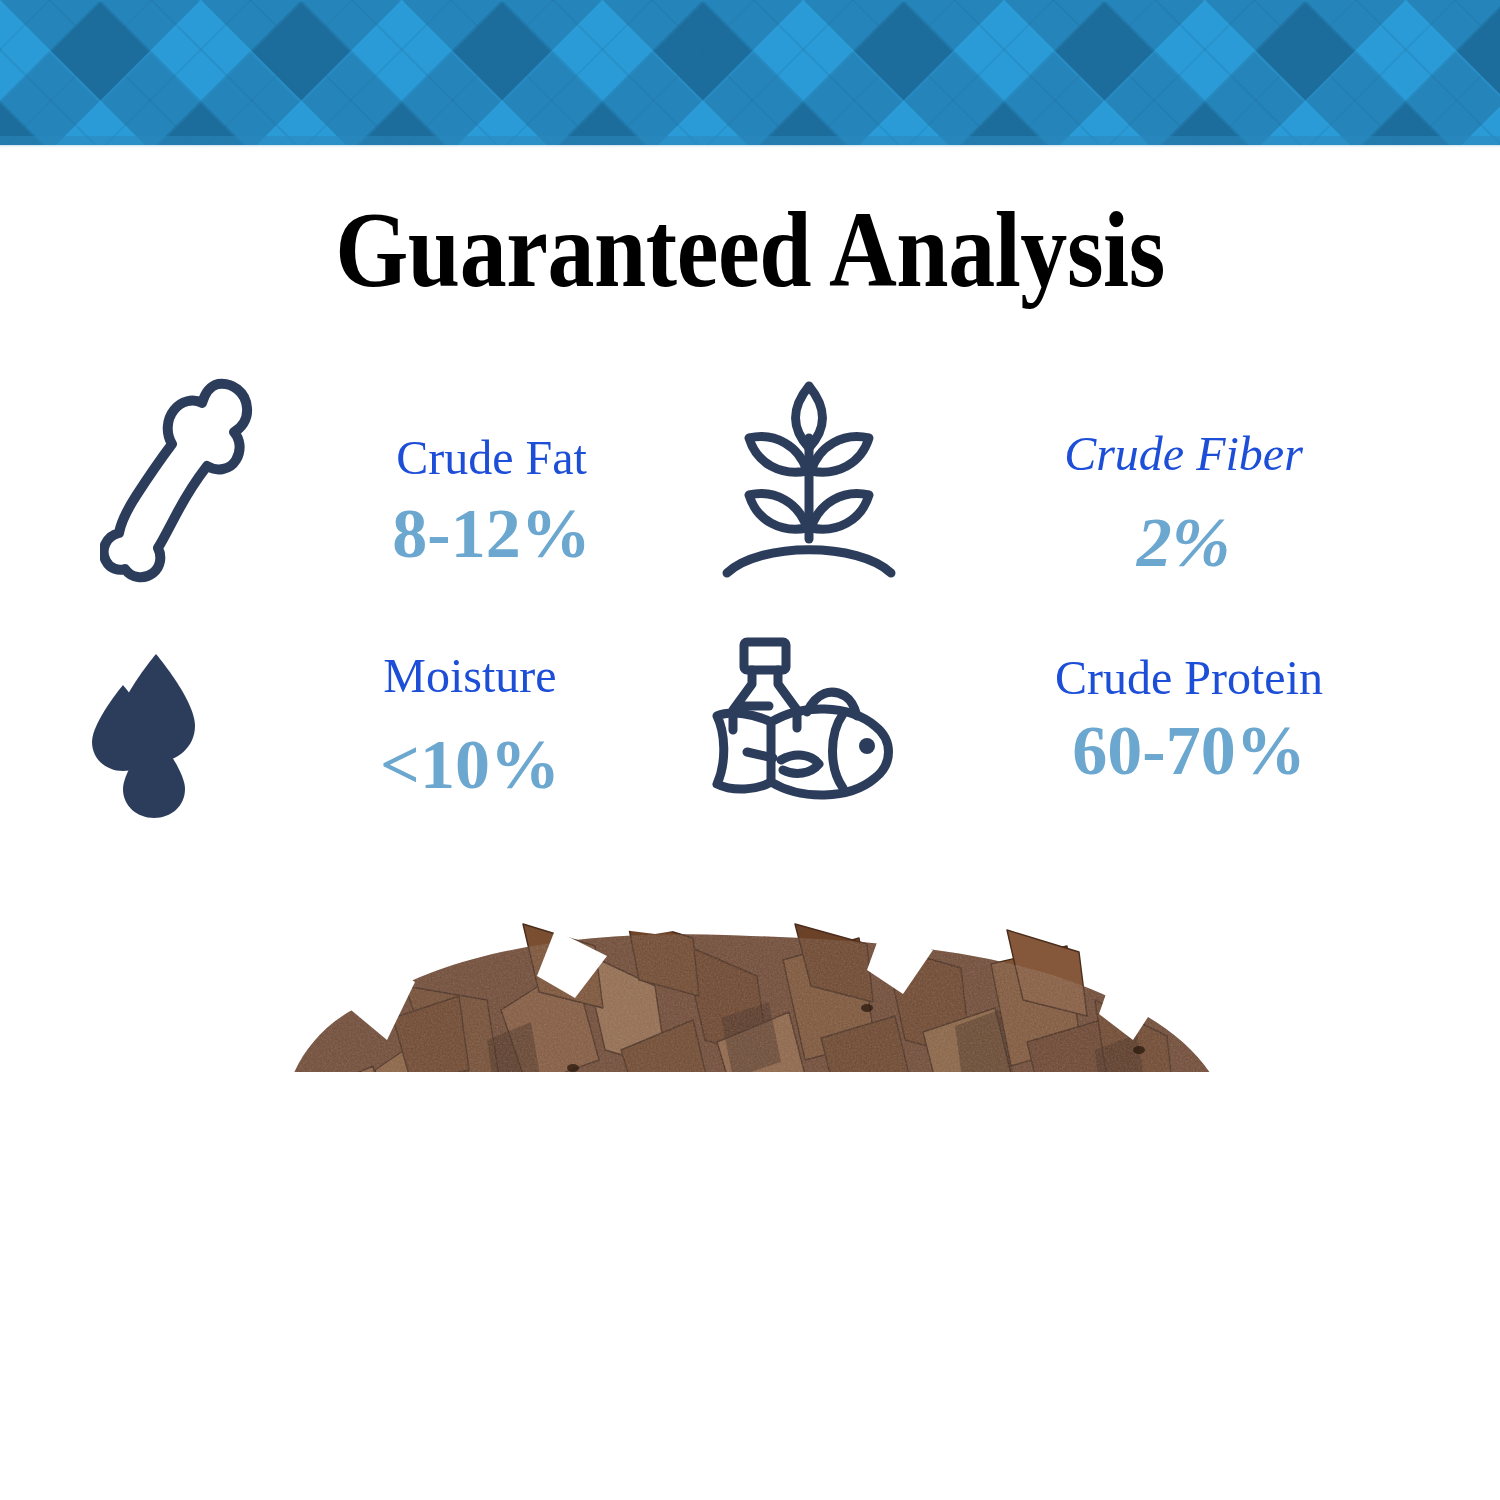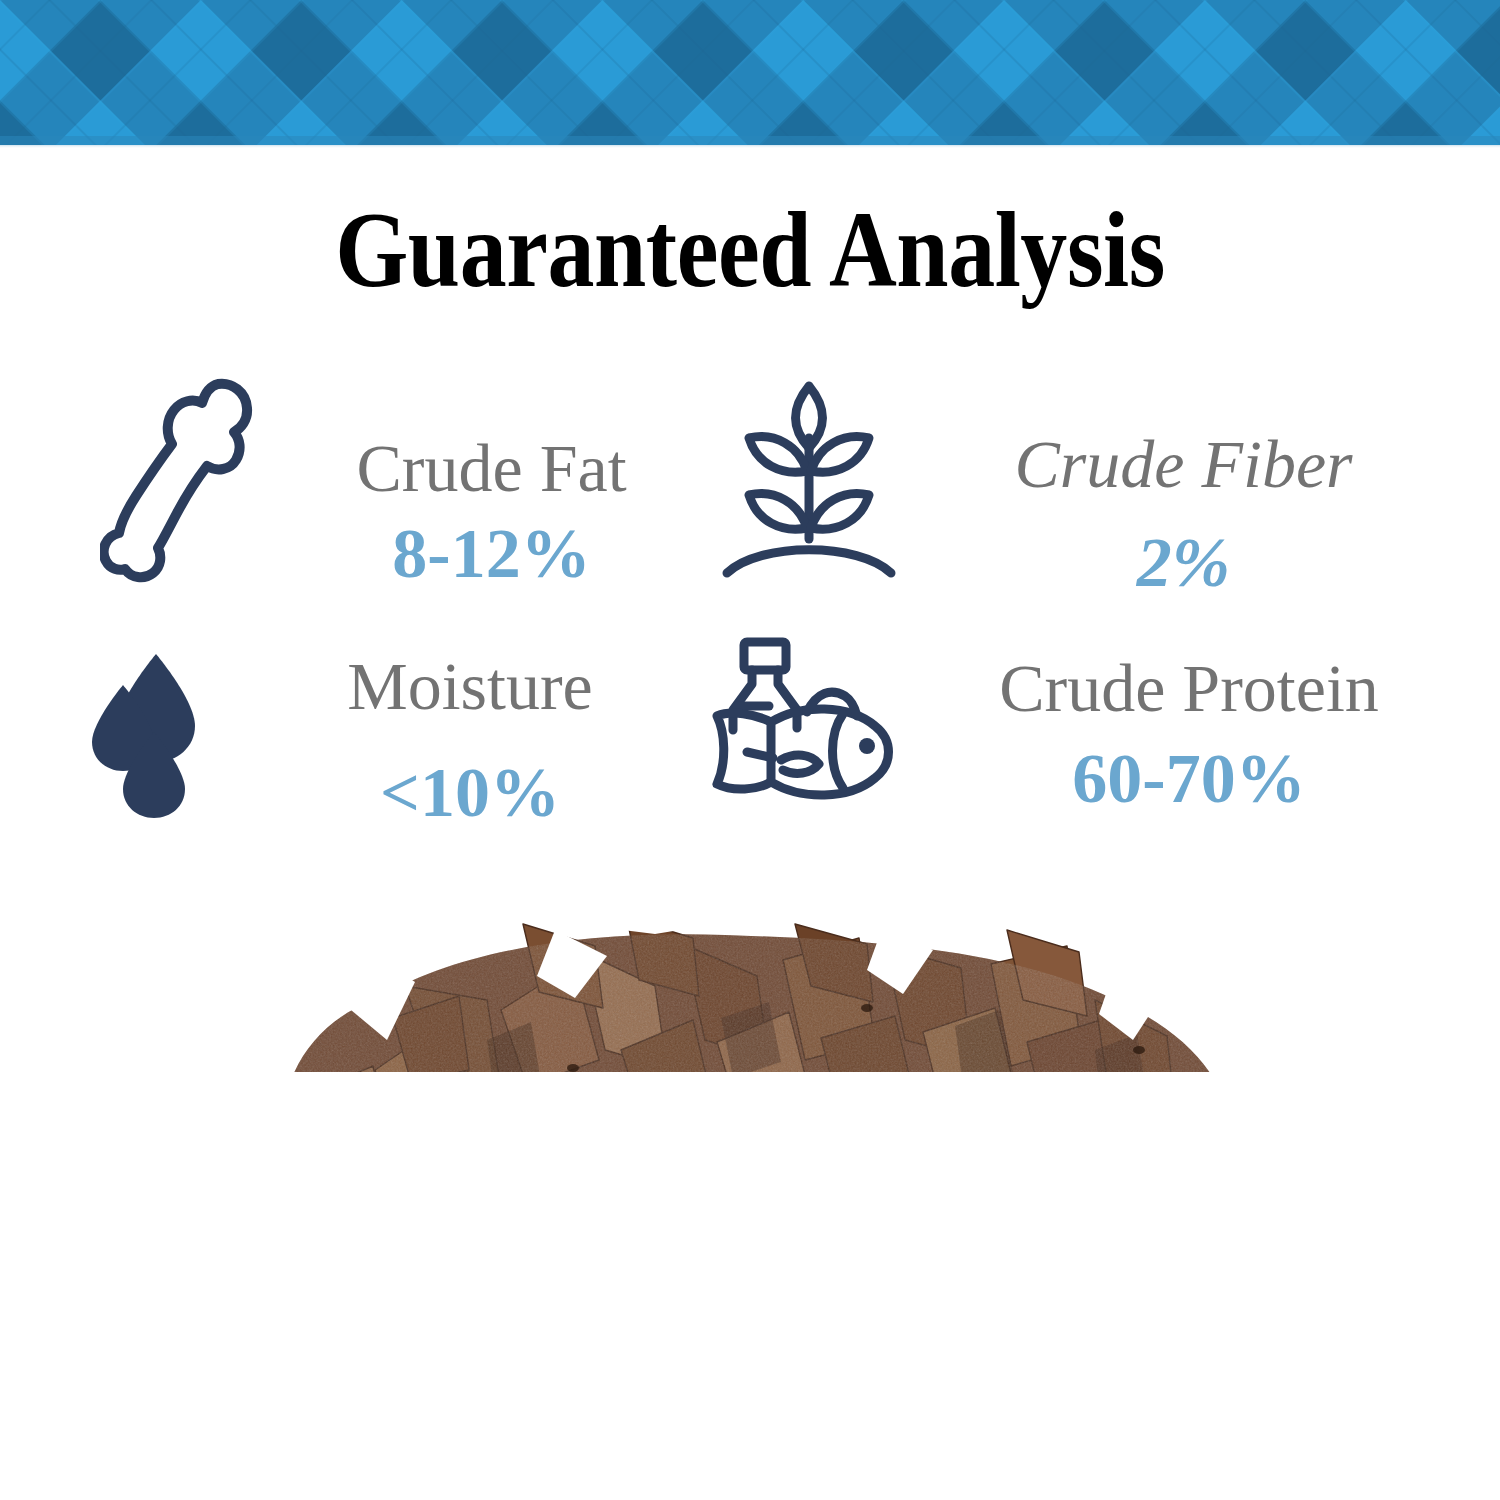--- a/index.html
+++ b/index.html
@@ -83,23 +83,23 @@
   }
   .stat-text {
     flex: 1 1 auto;
     display: flex;
     flex-direction: column;
     align-items: center;
     justify-content: flex-start;
   }
   .stat-label {
     font-family: "Liberation Serif", "DejaVu Serif", serif;
-    font-size: 68px;
+    font-size: 48px;
     line-height: 1.0;
-    color: #737373;
+    color: #1d4ed8;
     white-space: nowrap;
   }
   .stat-value {
     font-family: "Liberation Serif", "DejaVu Serif", serif;
     font-weight: bold;
     font-size: 70px;
     line-height: 1.0;
     color: #6ba7cf;
     white-space: nowrap;
   }
@@ -108,25 +108,25 @@
   #cell-crude-fat .stat-icon { margin: 6px 0 0 22px; }
   #cell-crude-fat .stat-text { padding: 72px 0 0 30px; }
   #cell-crude-fat .stat-value { margin-top: 17px; }
 
   #cell-crude-fiber .stat-icon { margin: 14px 0 0 26px; }
   #cell-crude-fiber .stat-text { padding: 68px 0 0 30px; font-style: italic; }
   #cell-crude-fiber .stat-value { margin-top: 30px; }
 
   #cell-moisture .stat-icon { margin: 26px 0 0 14px; }
   #cell-moisture .stat-text { padding: 28px 0 0 30px; }
-  #cell-moisture .stat-value { margin-top: 38px; }
+  #cell-moisture .stat-value { margin-top: 30px; }
 
   #cell-crude-protein .stat-icon { margin: 10px 0 0 18px; }
   #cell-crude-protein .stat-text { padding: 30px 0 0 24px; align-items: center; }
-  #cell-crude-protein .stat-value { margin-top: 22px; }
+  #cell-crude-protein .stat-value { margin-top: 14px; }
 
   
   #product-photo {
     position: absolute;
     left: 255px;
     top: 890px;
     width: 1010px;
     height: 530px;
   }
   #product-photo svg { display: block; width: 100%; height: 100%; }

